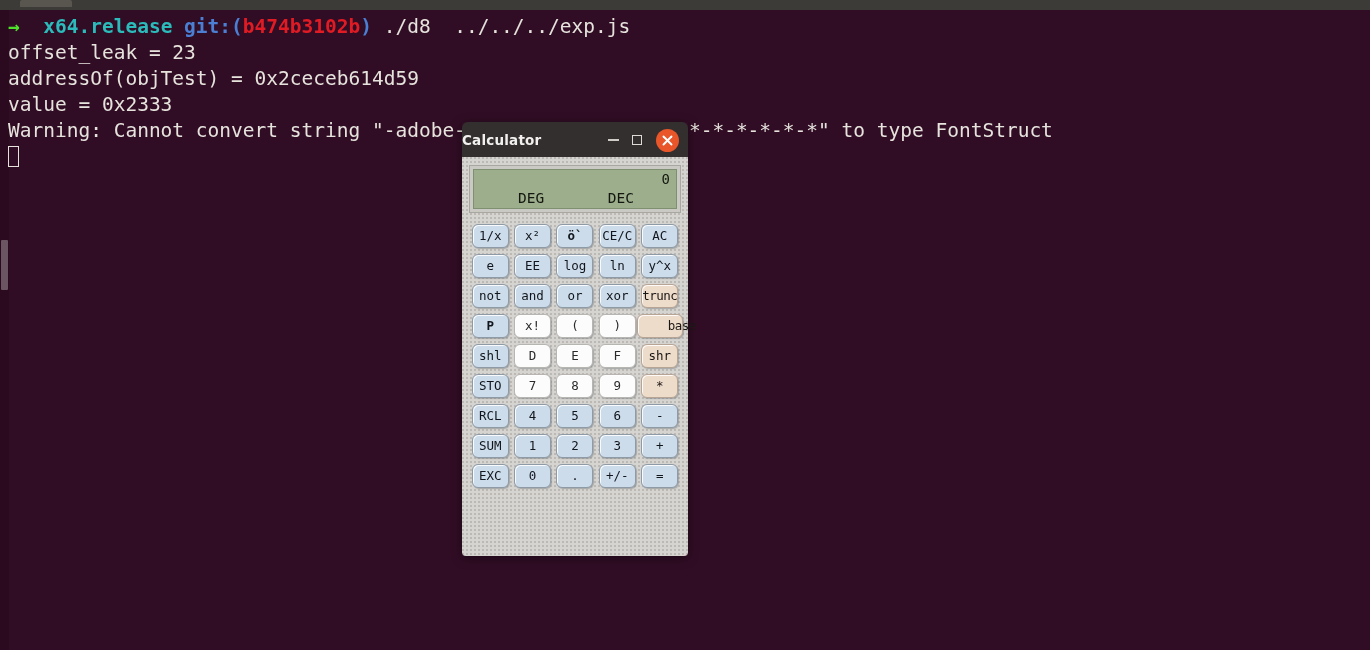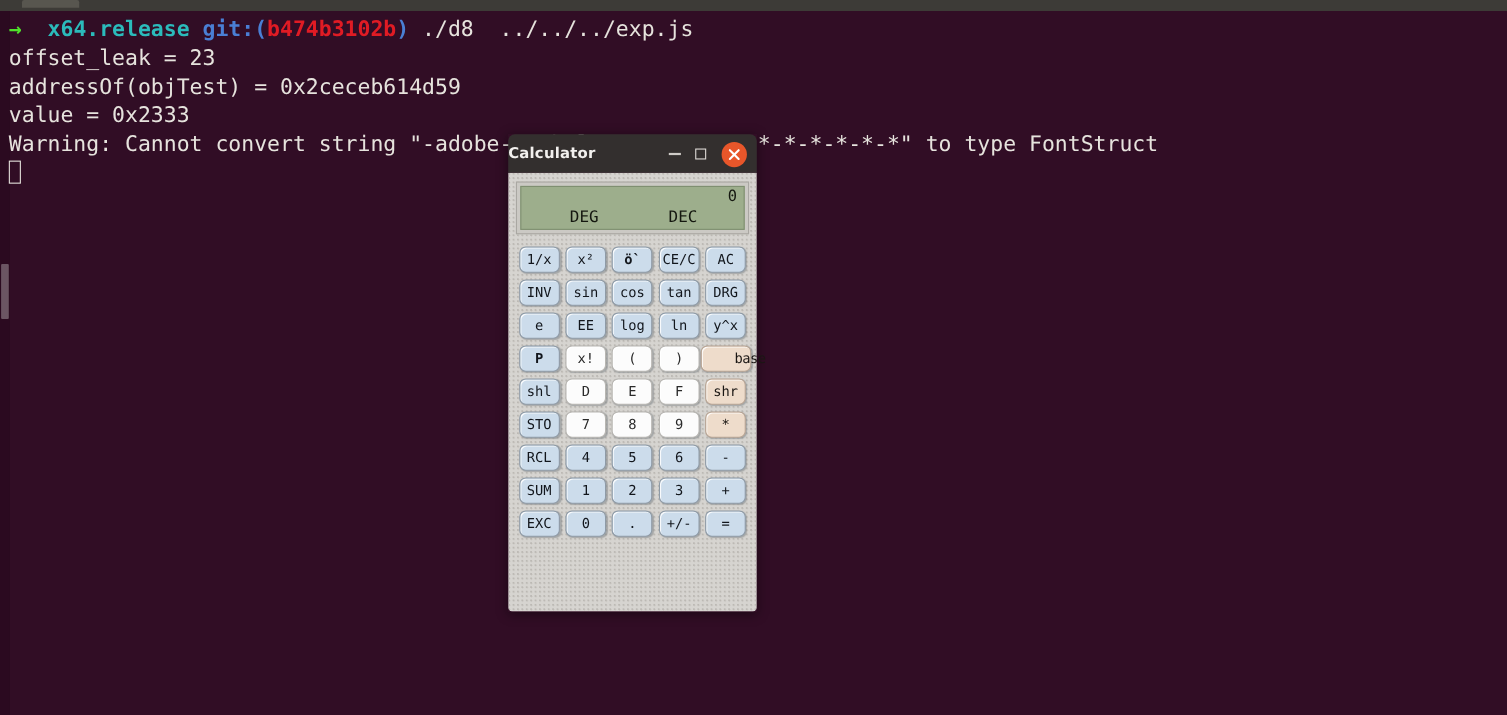--- a/index.html
+++ b/index.html
@@ -265,50 +265,50 @@
             </div>
             <div class="kcell">
               <div class="kbtn blue">CE/C</div>
             </div>
             <div class="kcell">
               <div class="kbtn blue">AC</div>
             </div>
           </div>
           <div class="krow">
             <div class="kcell">
-              <div class="kbtn blue">INV</div>
-            </div>
-            <div class="kcell">
-              <div class="kbtn blue">sin</div>
-            </div>
-            <div class="kcell">
-              <div class="kbtn blue">cos</div>
-            </div>
-            <div class="kcell">
-              <div class="kbtn blue">tan</div>
-            </div>
-            <div class="kcell">
-              <div class="kbtn blue">DRG</div>
-            </div>
-          </div>
-          <div class="krow">
-            <div class="kcell">
               <div class="kbtn blue">e</div>
             </div>
             <div class="kcell">
               <div class="kbtn blue">EE</div>
             </div>
             <div class="kcell">
               <div class="kbtn blue">log</div>
             </div>
             <div class="kcell">
               <div class="kbtn blue">ln</div>
             </div>
             <div class="kcell">
               <div class="kbtn blue">y^x</div>
+            </div>
+          </div>
+          <div class="krow">
+            <div class="kcell">
+              <div class="kbtn blue">not</div>
+            </div>
+            <div class="kcell">
+              <div class="kbtn blue">and</div>
+            </div>
+            <div class="kcell">
+              <div class="kbtn blue">or</div>
+            </div>
+            <div class="kcell">
+              <div class="kbtn blue">xor</div>
+            </div>
+            <div class="kcell">
+              <div class="kbtn tan" style="overflow: visible; letter-spacing: -0.5px; font-size: 12.5px;">trunc</div>
             </div>
           </div>
           <div class="krow">
             <div class="kcell">
               <div class="kbtn blue bold">P</div>
             </div>
             <div class="kcell">
               <div class="kbtn white">x!</div>
             </div>
             <div class="kcell">

